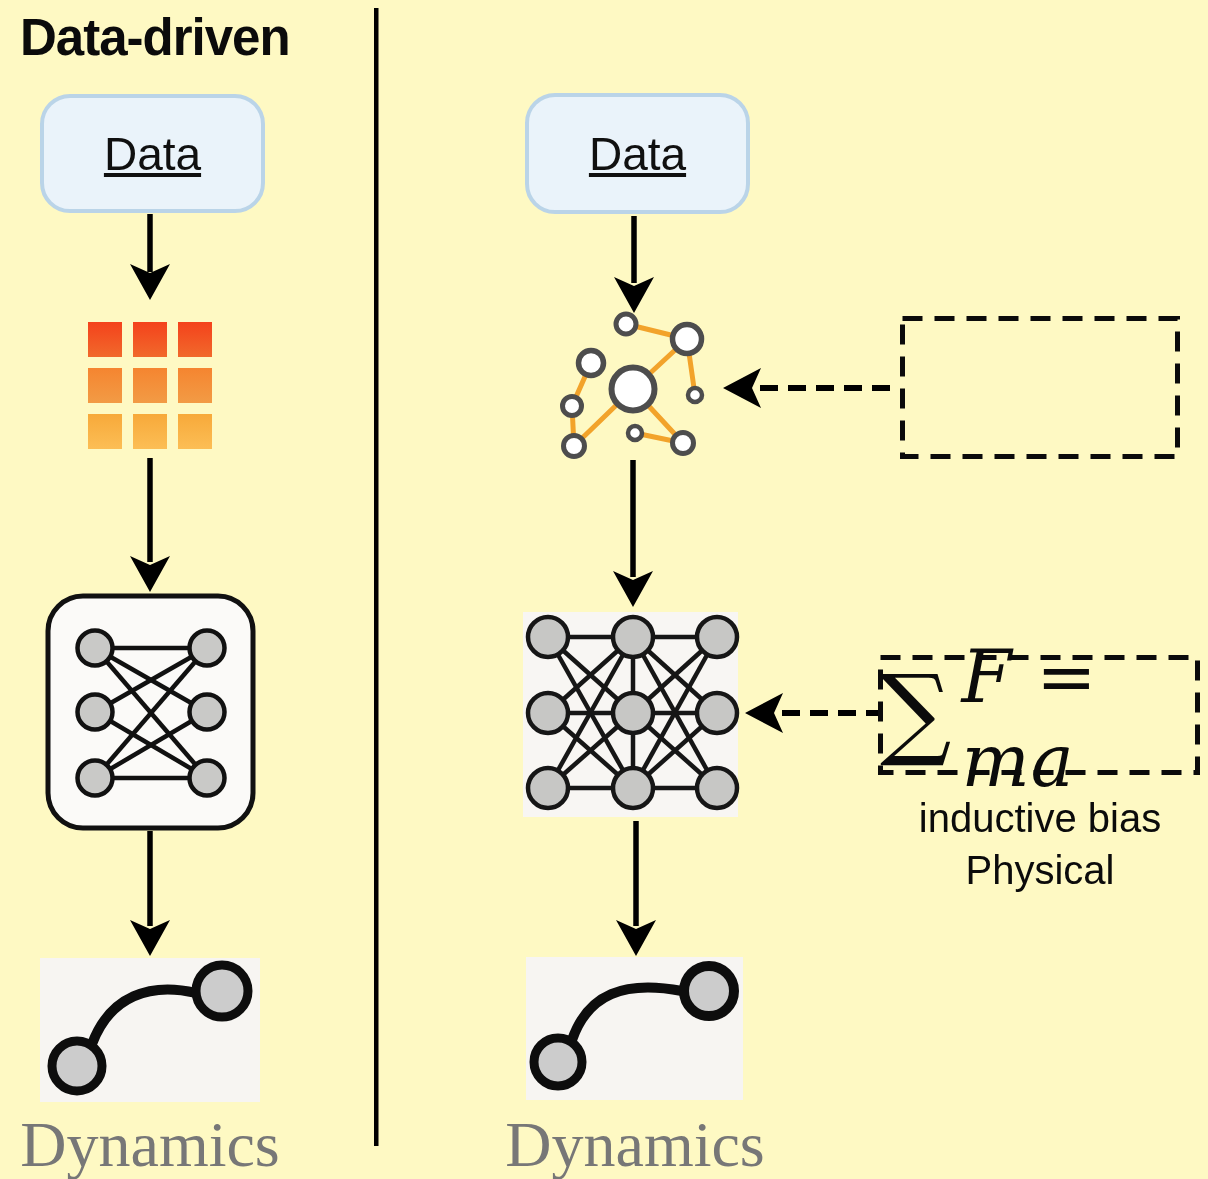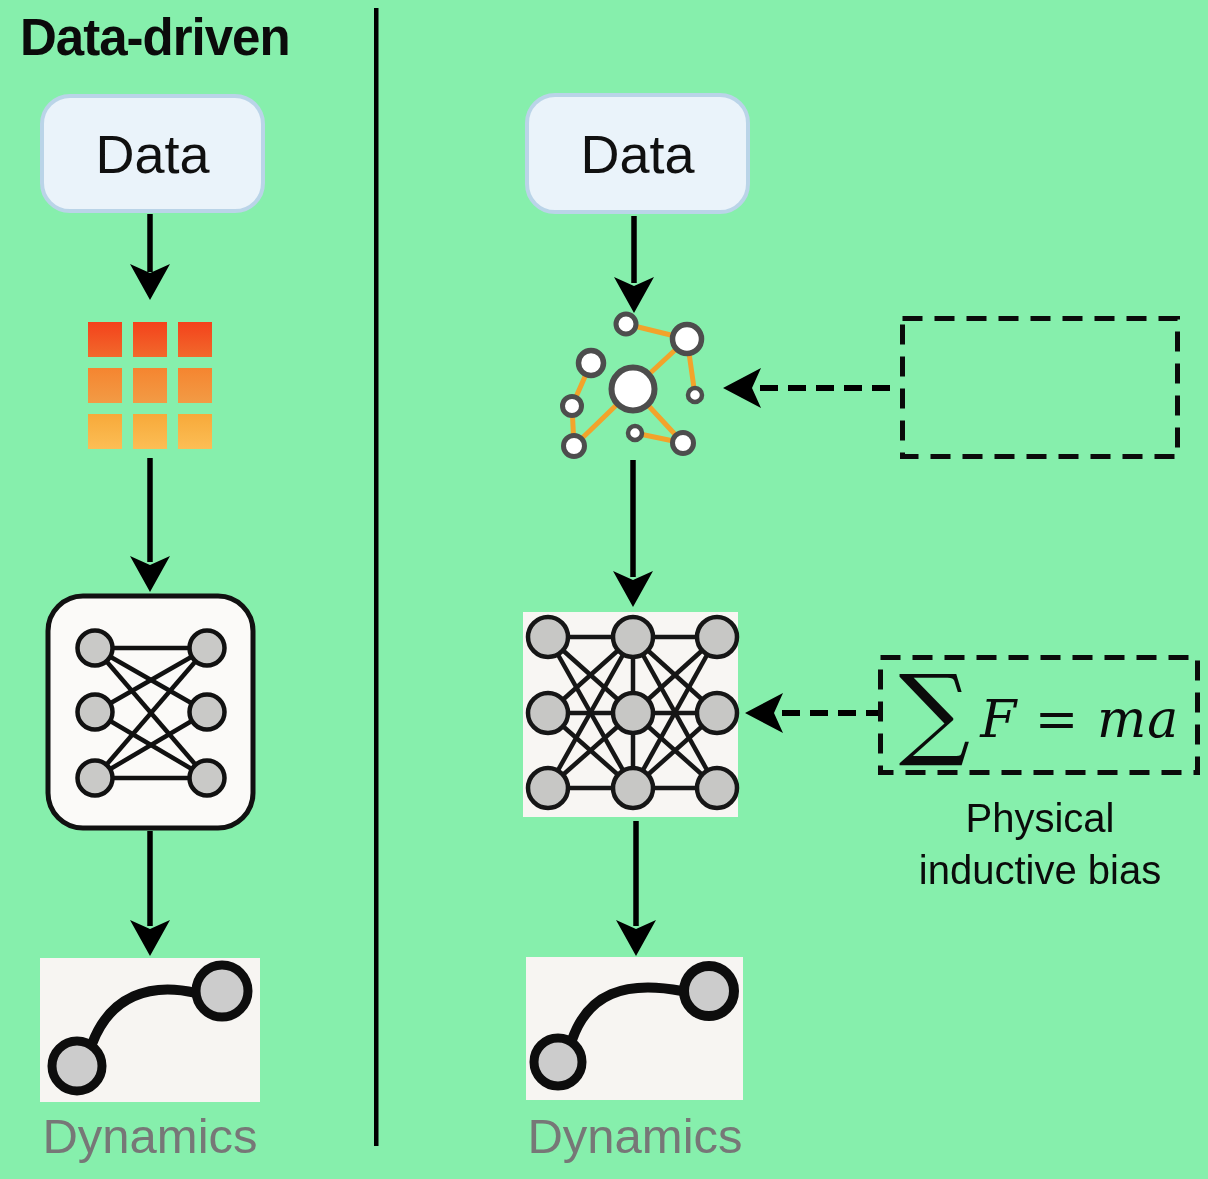--- a/index.html
+++ b/index.html
@@ -5,44 +5,44 @@
   :root{
     --accent-box-fill:#eaf3fa;
     --accent-box-border:#bad4e8;
     --mesh-edge-orange:#f2a32b;
     --node-gray:#c9c9c7;
     --label-gray:#777777;
     --ink:#0d0d0d;
   }
   html,body{margin:0;padding:0;background:#ffffff;}
   #canvas{
-    position:relative;width:1208px;height:1179px;background:#86efac;overflow:hidden;
+    position:relative;width:1208px;height:1179px;background:#fef9c3;overflow:hidden;
     font-family:"Liberation Sans","DejaVu Sans",sans-serif;color:#0d0d0d;
   }
   #gfx{position:absolute;left:0;top:0;width:1208px;height:1179px;}
   .abs{position:absolute;}
   .panel-title{font-size:51px;font-weight:700;letter-spacing:-1px;color:#0b0b0b;white-space:nowrap;}
   .data-box-label{
     position:absolute;display:flex;align-items:center;justify-content:center;
-    font-size:54px;font-weight:400;color:#101010;
+    font-size:46px;font-weight:400;color:#101010;text-decoration:underline;
   }
   .dyn-label{
     position:absolute;display:flex;align-items:flex-start;justify-content:center;
-    font-size:49px;color:var(--label-gray);font-weight:400;
+    font-size:64px;color:var(--label-gray);font-weight:400;font-family:Liberation Serif, serif;
   }
   .dashed-box-text{
     position:absolute;display:flex;flex-direction:column;align-items:center;justify-content:center;
     text-align:center;font-size:38px;line-height:1.28;color:#0b0b0b;
   }
   .formula{
     position:absolute;display:flex;align-items:center;justify-content:center;
     font-family:"DejaVu Serif","Liberation Serif",serif;color:#0b0b0b;
   }
   .formula .sigma{font-size:100px;line-height:1;position:relative;top:-3px;}
-  .formula .eq{font-size:52px;font-style:italic;margin-left:10px;letter-spacing:1px;margin-top:8px;}
+  .formula .eq{font-size:72px;font-style:italic;margin-left:10px;letter-spacing:1px;margin-top:8px;}
   .bias-label{
     position:absolute;display:flex;flex-direction:column;align-items:center;justify-content:flex-start;
     text-align:center;font-size:40px;line-height:1.3;color:#0b0b0b;
   }
 </style>
 </head>
 <body>
 
 <div id="canvas">
 
@@ -229,21 +229,21 @@
 
   <div class="data-box-label" style="left:527px;top:95px;width:221px;height:117px;">Data</div>
 
 
   <div class="formula" style="left:880px;top:657px;width:318px;height:116px;">
     <span class="sigma">∑</span>
     <span class="eq">F = ma</span>
   </div>
 
   <div class="bias-label" style="left:860px;top:792px;width:360px;height:120px;">
+    <span>inductive bias</span>
     <span>Physical</span>
-    <span>inductive bias</span>
   </div>
 
   <div class="dyn-label" style="left:30px;top:1108px;width:240px;height:64px;">Dynamics</div>
 
   <div class="dyn-label" style="left:515px;top:1108px;width:240px;height:64px;">Dynamics</div>
 
 </div>
 
 </body></html>

